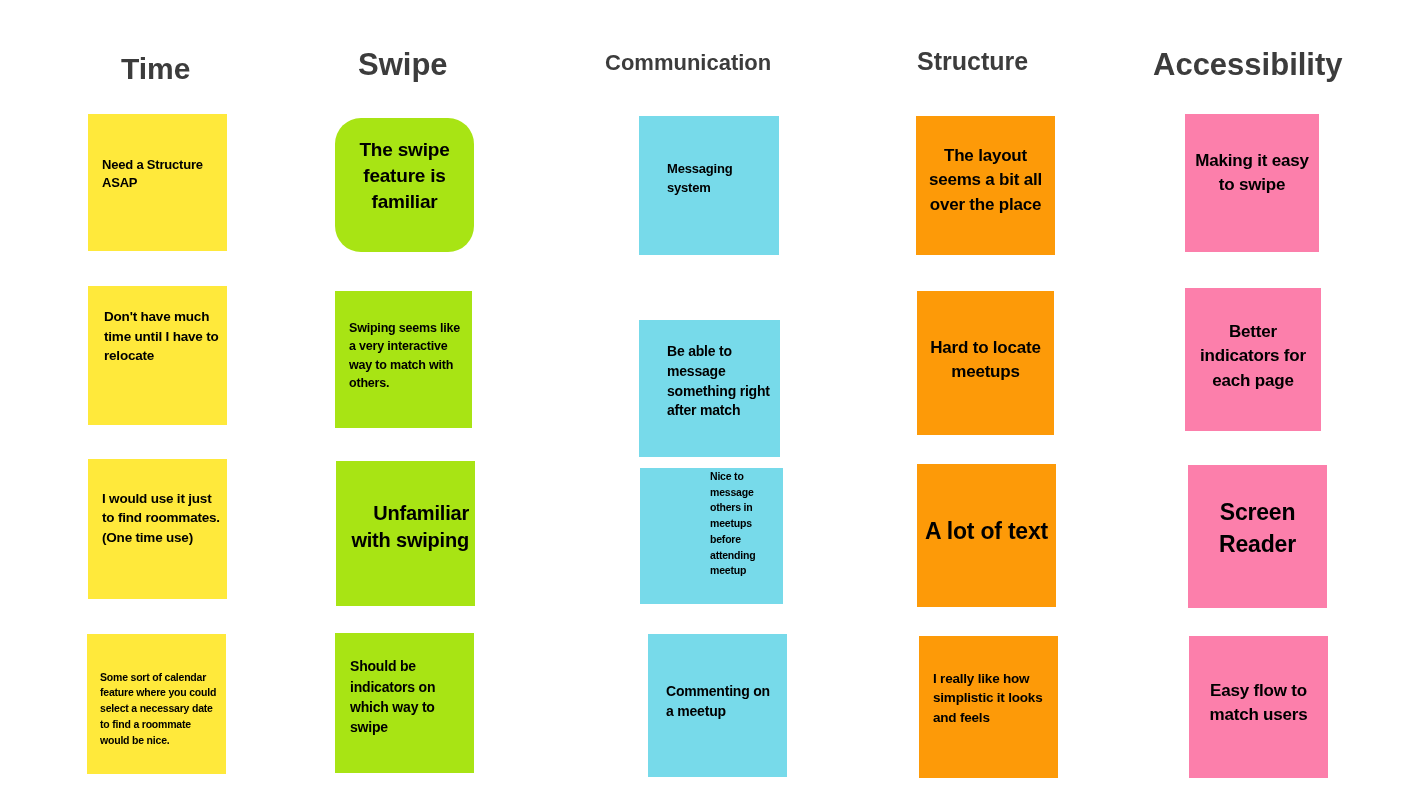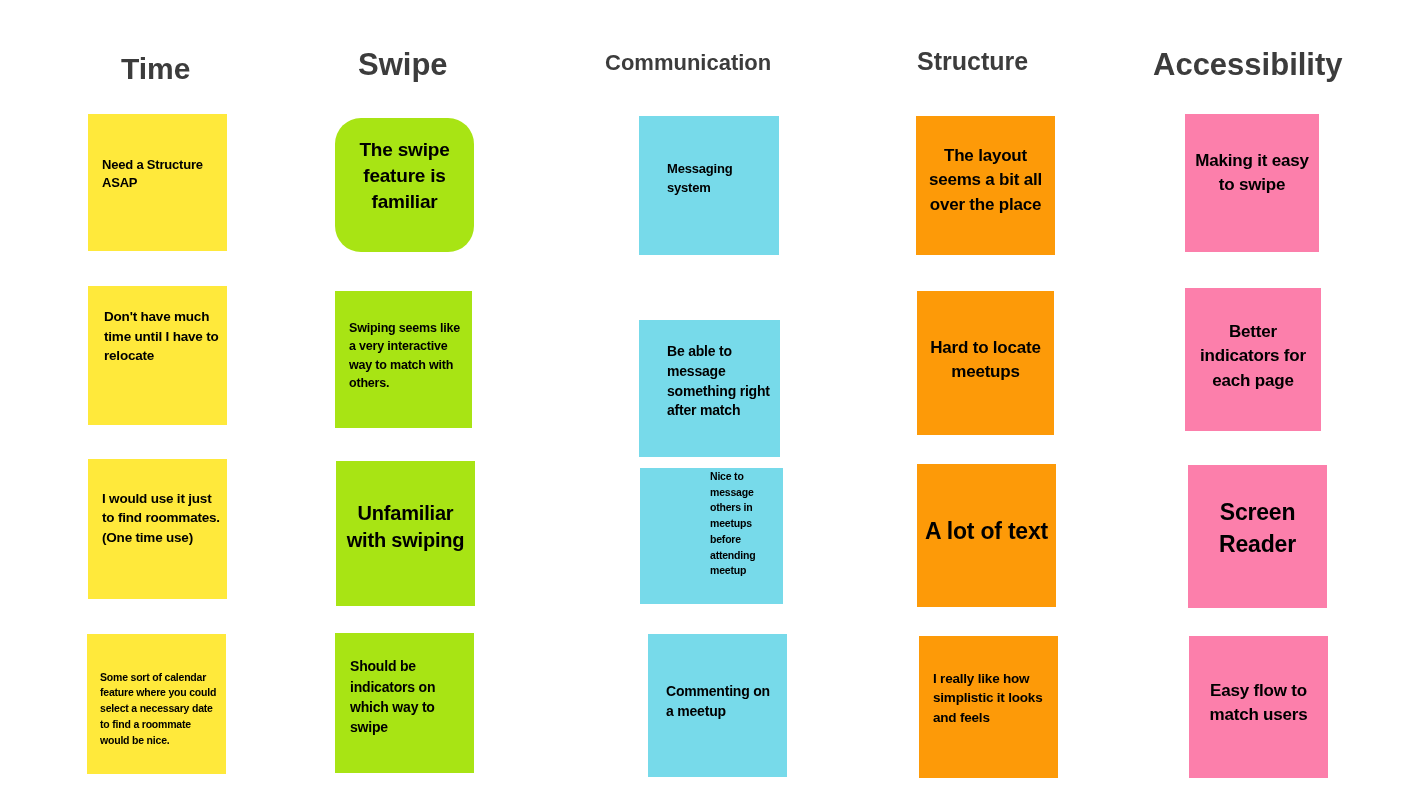--- a/index.html
+++ b/index.html
@@ -68,21 +68,21 @@
       <span class="note-text" style="font-size: 10.5px; line-height: 1.5; color: rgb(0, 0, 0);">Some sort of calendar feature where you could select a necessary date to find a roommate would be nice.</span>
     </div>
     <div class="col-title" style="left: 358px; top: 49px; font-size: 31px; color: rgb(60, 60, 60);">Swipe</div>
     <div class="note align-center" style="left: 335px; top: 118px; width: 139px; height: 134px; background: rgb(168, 228, 20); padding: 0px 8px 18px; border-radius: 26px;">
       <span class="note-text" style="font-size: 19px; line-height: 1.38; color: rgb(0, 0, 0);">The swipe feature is familiar</span>
     </div>
     <div class="note align-left" style="left: 335px; top: 291px; width: 137px; height: 137px; background: rgb(168, 228, 20); padding: 0px 6px 8px 14px;">
       <span class="note-text" style="font-size: 12.5px; line-height: 1.45; color: rgb(0, 0, 0);">Swiping seems like a very interactive way to match with others.</span>
     </div>
     <div class="note align-center" style="left: 336px; top: 461px; width: 139px; height: 145px; background: rgb(168, 228, 20); padding: 0px 6px 14px;">
-      <span class="note-text" style="font-size: 20px; line-height: 1.33; color: rgb(0, 0, 0);">Unfamiliar with swiping</span>
+      <span class="note-text" style="font-size: 20px; line-height: 1.33; color: rgb(0, 0, 0); text-align: right;">Unfamiliar with swiping</span>
     </div>
     <div class="note align-left" style="left: 335px; top: 633px; width: 139px; height: 140px; background: rgb(168, 228, 20); padding: 0px 18px 12px 15px;">
       <span class="note-text" style="font-size: 14px; line-height: 1.45; color: rgb(0, 0, 0);">Should be indicators on which way to swipe</span>
     </div>
     <div class="col-title" style="left: 605px; top: 52px; font-size: 22px; color: rgb(60, 60, 60);">Communication</div>
     <div class="note align-left" style="left: 639px; top: 116px; width: 140px; height: 139px; background: rgb(119, 218, 234); padding: 0px 8px 14px 28px;">
       <span class="note-text" style="font-size: 13px; line-height: 1.4; color: rgb(0, 0, 0);">Messaging system</span>
     </div>
     <div class="note align-left" style="left: 639px; top: 288px; width: 141px; height: 137px; background: rgb(119, 218, 234); padding: 0px 6px 14px 28px; margin-top: 32px;">
       <span class="note-text" style="font-size: 14px; line-height: 1.4; color: rgb(0, 0, 0);">Be able to message something right after match</span>

